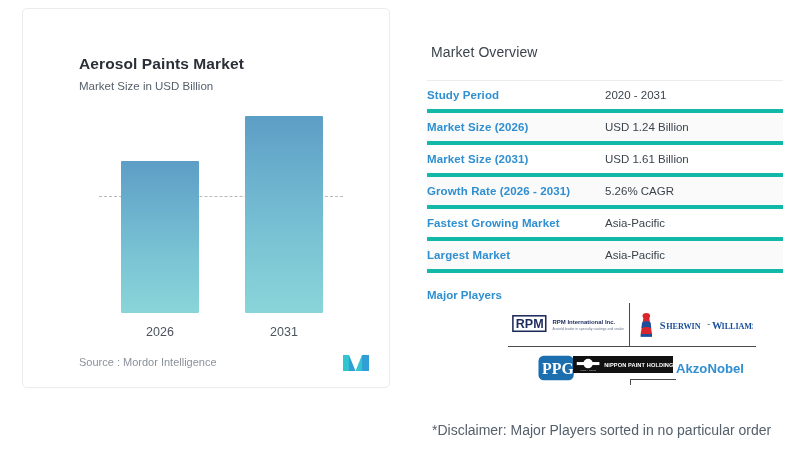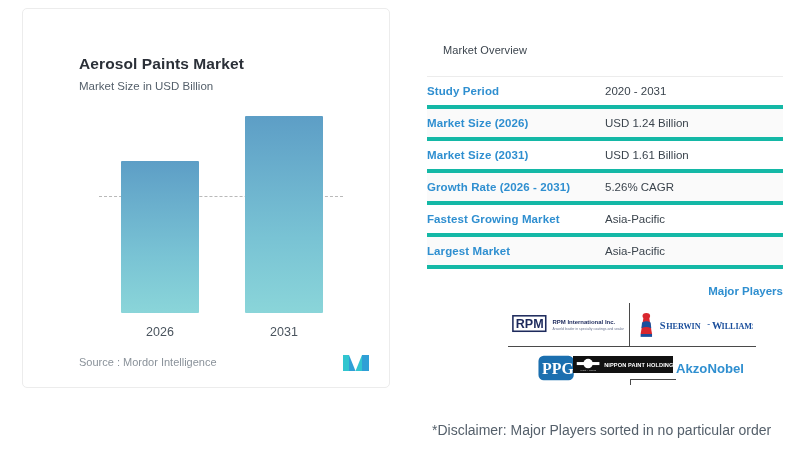--- a/index.html
+++ b/index.html
@@ -145,23 +145,23 @@
   }
 
   
   .overview {
     position: absolute;
     left: 427px;
     top: 44px;
     width: 356px;
   }
   .overview-title {
-    font-size: 11px;
+    font-size: 14px;
     color: #3b444d;
-    margin: 0 0 20px 16px;
+    margin: 0 0 20px 4px;
     letter-spacing: .1px;
   }
   table.ov {
     width: 356px;
     border-collapse: collapse;
     table-layout: fixed;
   }
   table.ov td {
     padding: 8px 0 8px 0;
     font-size: 11.5px;
@@ -178,21 +178,20 @@
   }
   td.ov-value {
     color: #3b444d;
   }
 
   .players-title {
     margin: 16px 0 8px 0;
     font-size: 11.5px;
     color: #2f8fd0;
     font-weight: bold;
-    text-align: right;
   }
 
   
   .logo-grid {
     position: absolute;
     left: 508px;
     top: 303px;
     width: 248px;
     height: 86px;
   }

